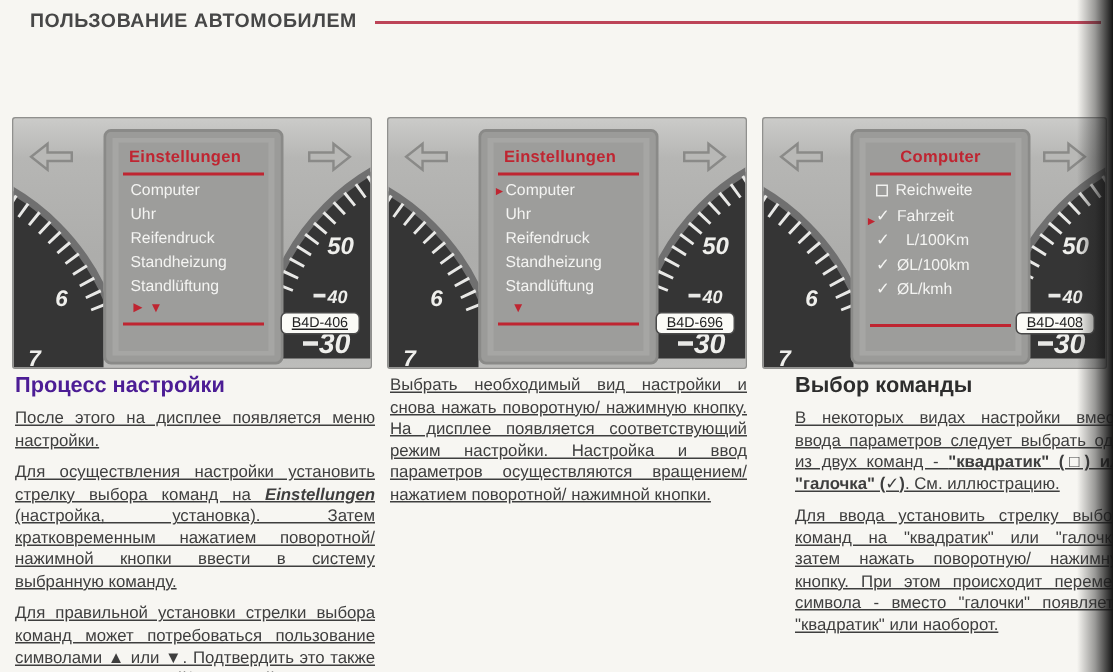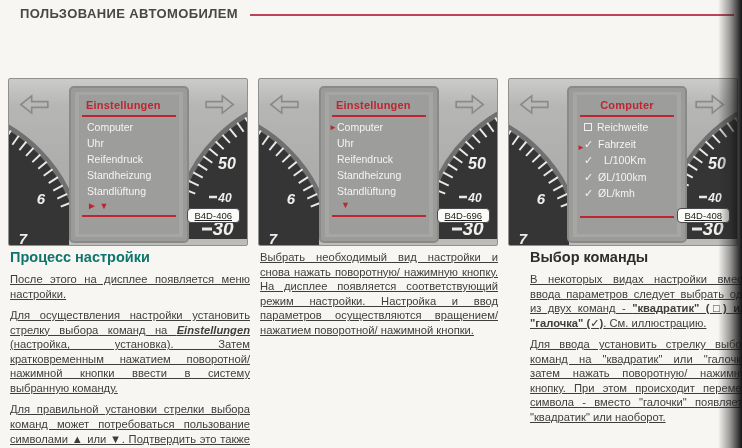--- a/index.html
+++ b/index.html
@@ -61,21 +61,21 @@
     position:absolute;right:7px;bottom:22px;z-index:5;
     background:#fbfbf7;border:1px solid #4a4a4a;border-radius:4px;
     padding:0 7px;font-size:9.5px;line-height:13px;color:#222;text-decoration:underline;
   }
   
   .col{position:absolute;top:250px;font-size:11.2px;line-height:1.3;color:#3e3e3e;text-align:justify;}
   #col1{left:10px;width:240px;}
   #col2{left:260px;width:238px;}
   #col3{left:530px;width:224px;}
   .col h3{margin:0 0 6px 0;font-size:14.5px;line-height:1.1;}
-  .h-red{color:#0f766e;}
+  .h-red{color:#4c1d95;}
   .h-black{color:#2d2d2d;}
   .col p{margin:0 0 7px 0;text-decoration:underline;}
   .bi{font-weight:bold;font-style:italic;}
   .b{font-weight:bold;}
 </style>
 </head>
 <body>
 
 <div class="hdr">ПОЛЬЗОВАНИЕ АВТОМОБИЛЕМ</div>
 <div class="hdr-rule"></div>

